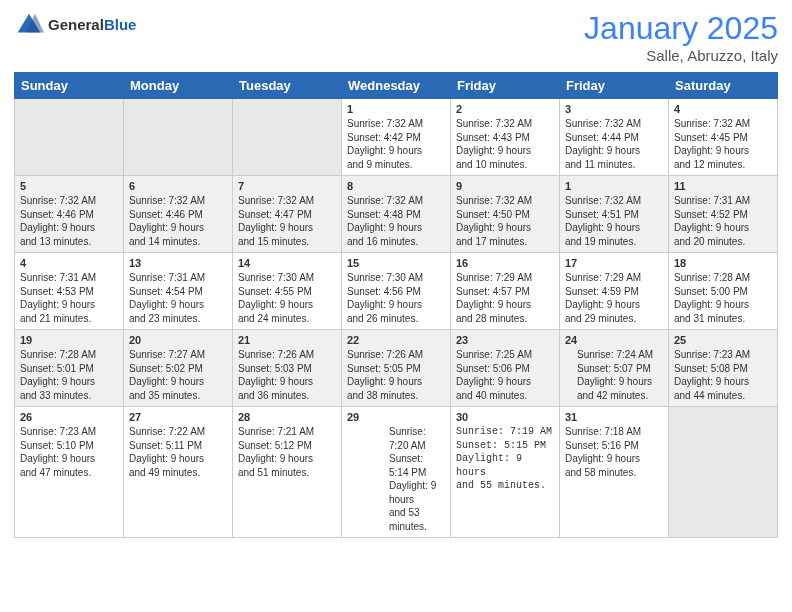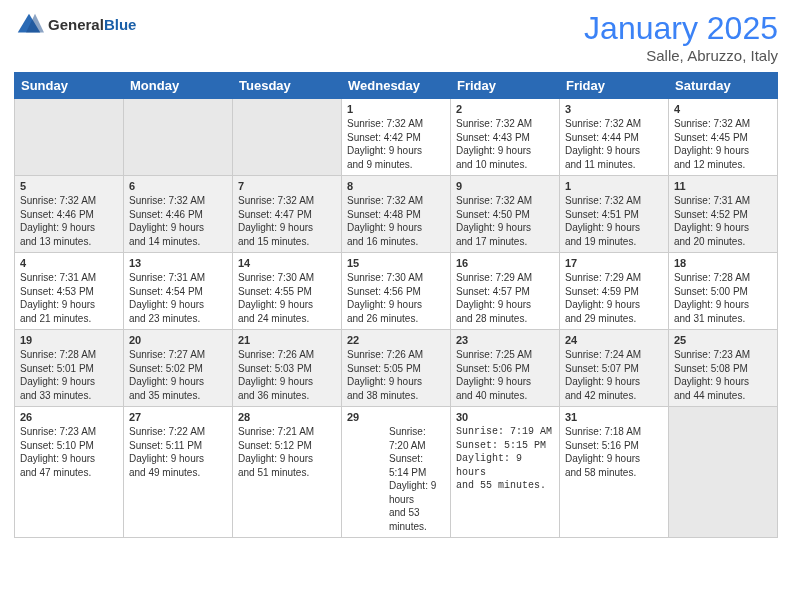--- a/index.html
+++ b/index.html
@@ -308,21 +308,21 @@
           </td>
           <td>
             <div class="day-number">23</div>
             <div class="day-info" style="white-space: pre-line;">Sunrise: 7:25 AM
 Sunset: 5:06 PM
 Daylight: 9 hours
 and 40 minutes.</div>
           </td>
           <td>
             <div class="day-number">24</div>
-            <div class="day-info" style="white-space: pre-line;">Sunrise: 7:24 AM
+            <div class="day-info" style="white-space: pre-line; margin-left: 12px;">Sunrise: 7:24 AM
 Sunset: 5:07 PM
 Daylight: 9 hours
 and 42 minutes.</div>
           </td>
           <td>
             <div class="day-number">25</div>
             <div class="day-info" style="white-space: pre-line;">Sunrise: 7:23 AM
 Sunset: 5:08 PM
 Daylight: 9 hours
 and 44 minutes.</div>

